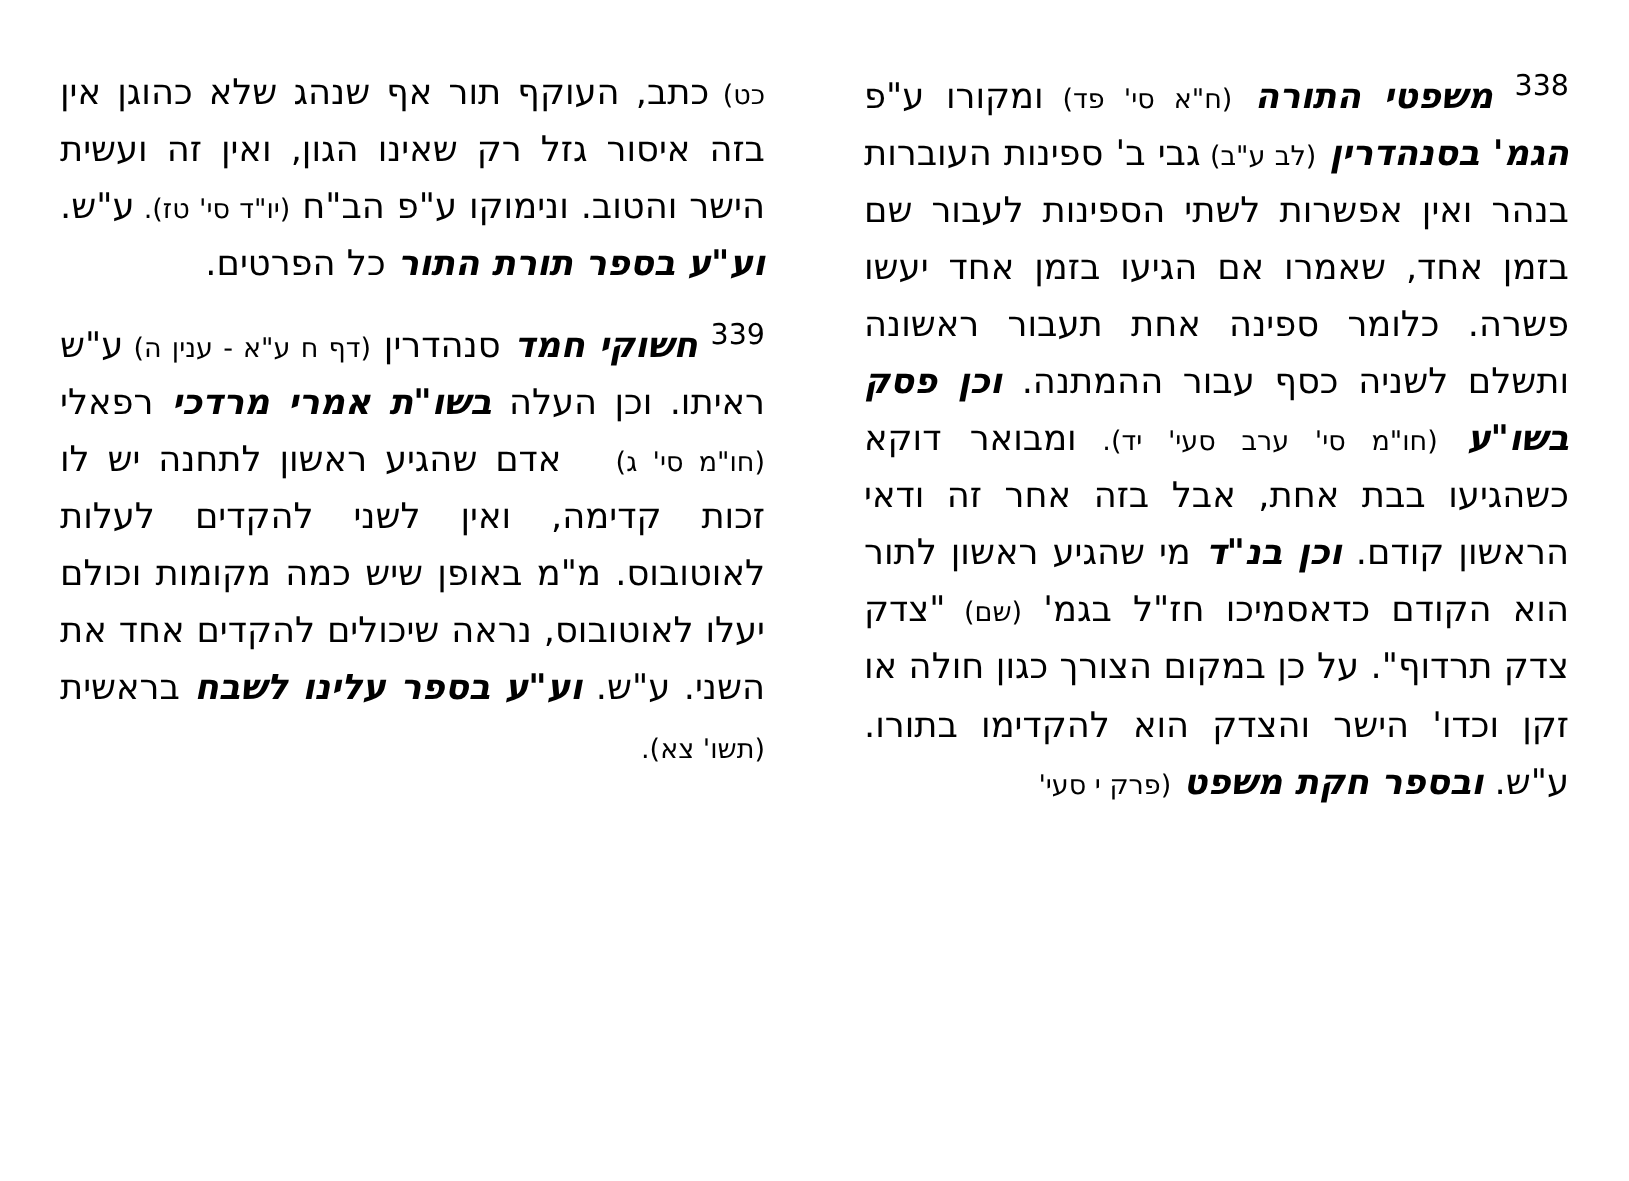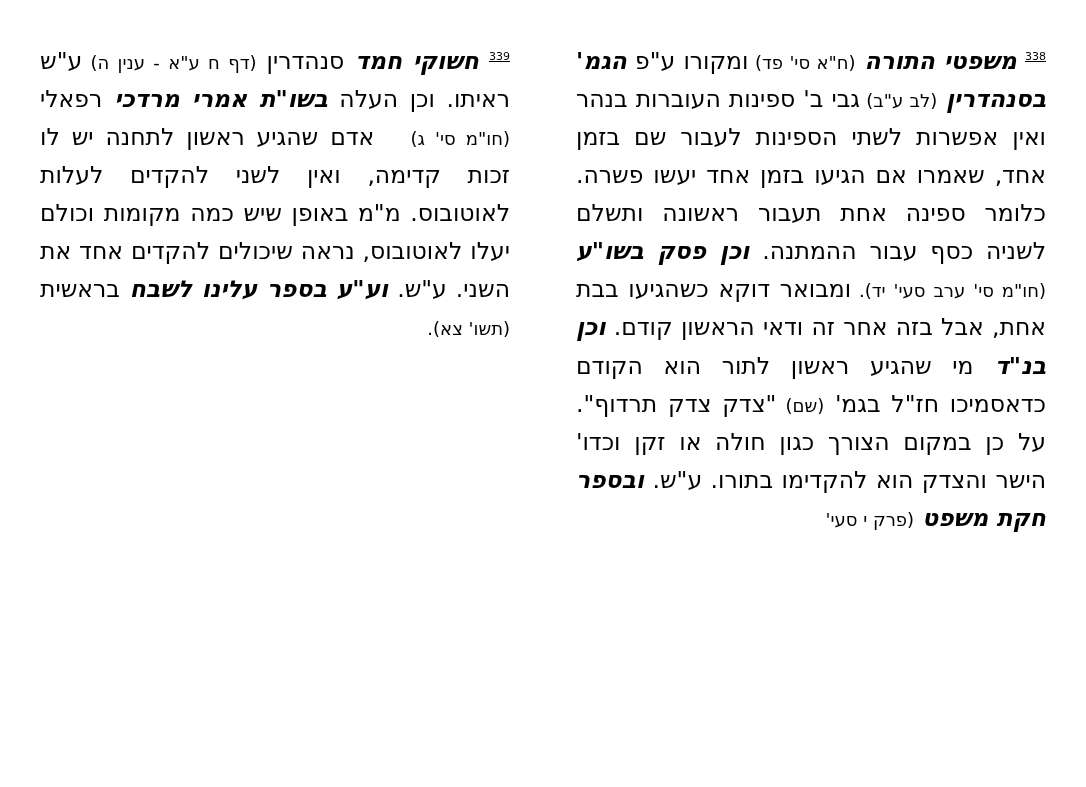--- a/index.html
+++ b/index.html
@@ -45,45 +45,47 @@
     margin-bottom: 0;
   }
   .b {
     font-weight: bold;
     font-style: italic;
   }
   .small {
     font-size: 18px;
   }
   .supnum {
-    font-size: 11px;
+    font-size: 19px;
     vertical-align: super;
     font-weight: normal;
     letter-spacing: 0;
-    text-decoration: underline;
   }
   .spacer-wide {
     display: inline-block;
     width: 26px;
   }
 </style>
 </head>
 <body>
 
 <div class="page">
   <div class="columns">
 
     <div class="column">
       <p class="para">
         <span class="supnum">338</span>
         <span class="b">משפטי התורה </span><span class="small">(ח"א סי' פד) </span><span>ומקורו ע"פ </span><span class="b">הגמ' בסנהדרין </span><span class="small">(לב ע"ב) </span><span>גבי ב' ספינות העוברות בנהר ואין אפשרות לשתי הספינות לעבור שם בזמן אחד, שאמרו אם הגיעו בזמן אחד יעשו פשרה. כלומר ספינה אחת תעבור ראשונה ותשלם לשניה כסף עבור ההמתנה. </span><span class="b">וכן פסק בשו"ע </span><span class="small">(חו"מ סי' ערב סעי' יד). </span><span>ומבואר דוקא כשהגיעו בבת אחת, אבל בזה אחר זה ודאי הראשון קודם. </span><span class="b">וכן בנ"ד </span><span>מי שהגיע ראשון לתור הוא הקודם כדאסמיכו חז"ל בגמ' </span><span class="small">(שם) </span><span>"צדק צדק תרדוף". על כן במקום הצורך כגון חולה או זקן וכדו' הישר והצדק הוא להקדימו בתורו. ע"ש. </span><span class="b">ובספר חקת משפט </span><span class="small">(פרק י סעי' </span>
       </p>
     </div>
 
     <div class="column">
+      <p class="para">
+        <span class="small">כט) </span><span>כתב, העוקף תור אף שנהג שלא כהוגן אין בזה איסור גזל רק שאינו הגון, ואין זה ועשית הישר והטוב. ונימוקו ע"פ הב"ח </span><span class="small">(יו"ד סי' טז). </span><span>ע"ש. </span><span class="b">וע"ע בספר תורת התור </span><span>כל הפרטים.</span>
+      </p>
 
       <p class="para">
         <span class="supnum">339</span>
         <span class="b">חשוקי חמד </span><span>סנהדרין </span><span class="small">(דף ח ע"א - ענין ה) </span><span>ע"ש ראיתו. וכן העלה </span><span class="b">בשו"ת אמרי מרדכי </span><span>רפאלי </span><span class="small">(חו"מ סי' ג) </span><span class="spacer-wide"></span><span>אדם שהגיע ראשון לתחנה יש לו זכות קדימה, ואין לשני להקדים לעלות לאוטובוס. מ"מ באופן שיש כמה מקומות וכולם יעלו לאוטובוס, נראה שיכולים להקדים אחד את השני. ע"ש. </span><span class="b">וע"ע בספר עלינו לשבח </span><span>בראשית </span><span class="small">(תשו' צא).</span>
       </p>
     </div>
 
   </div>
 </div>
 

